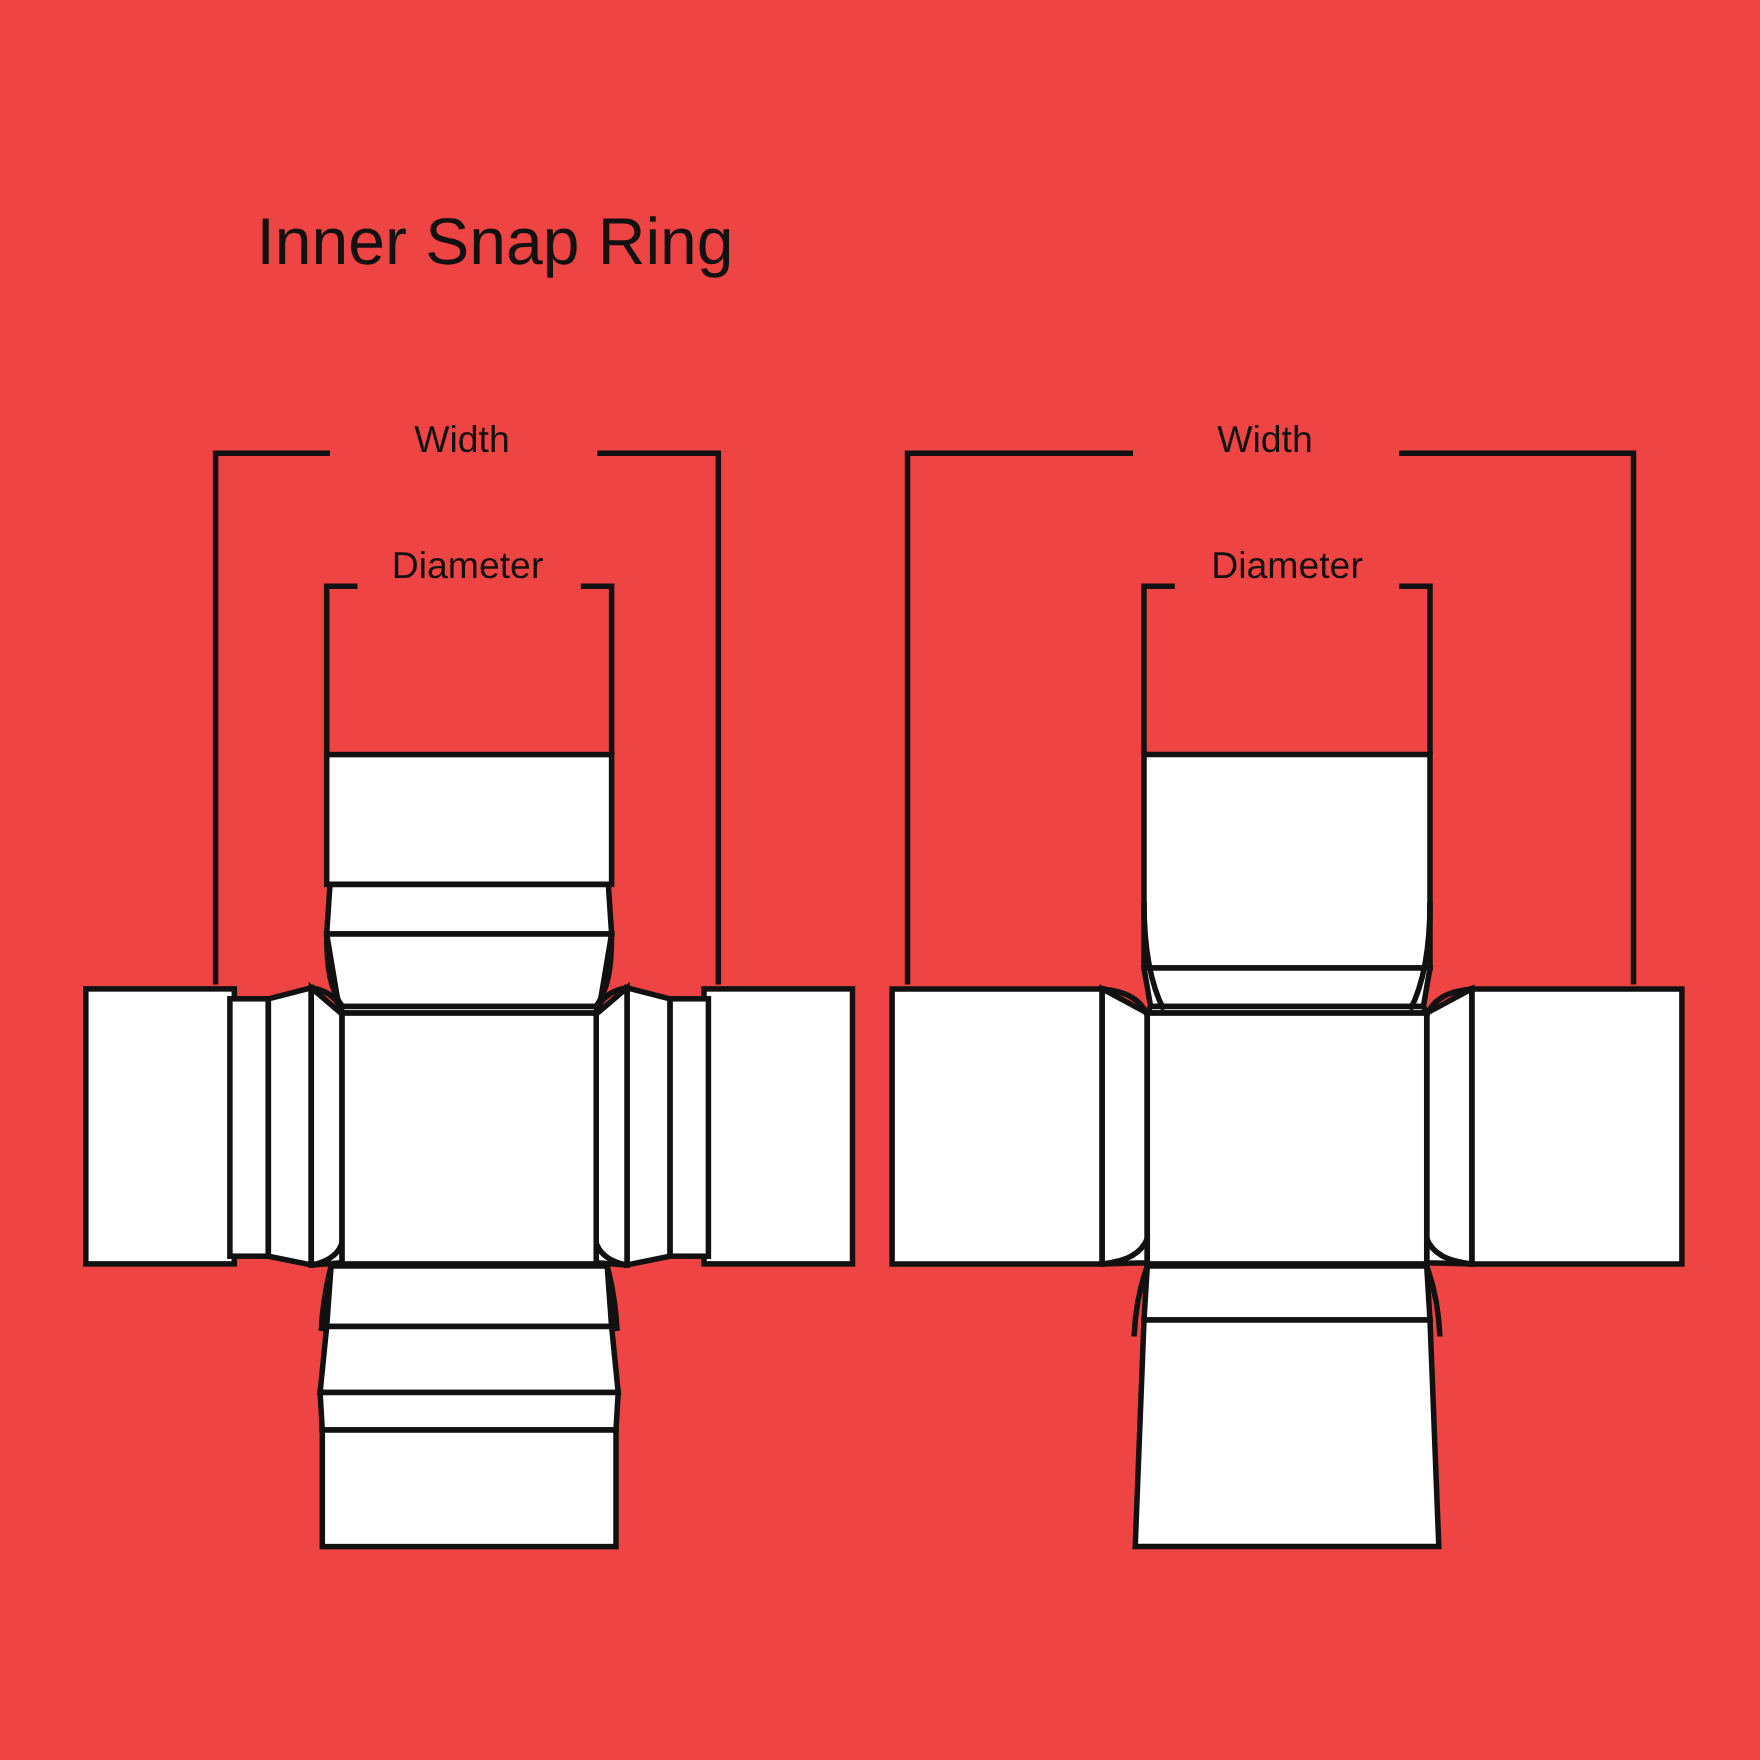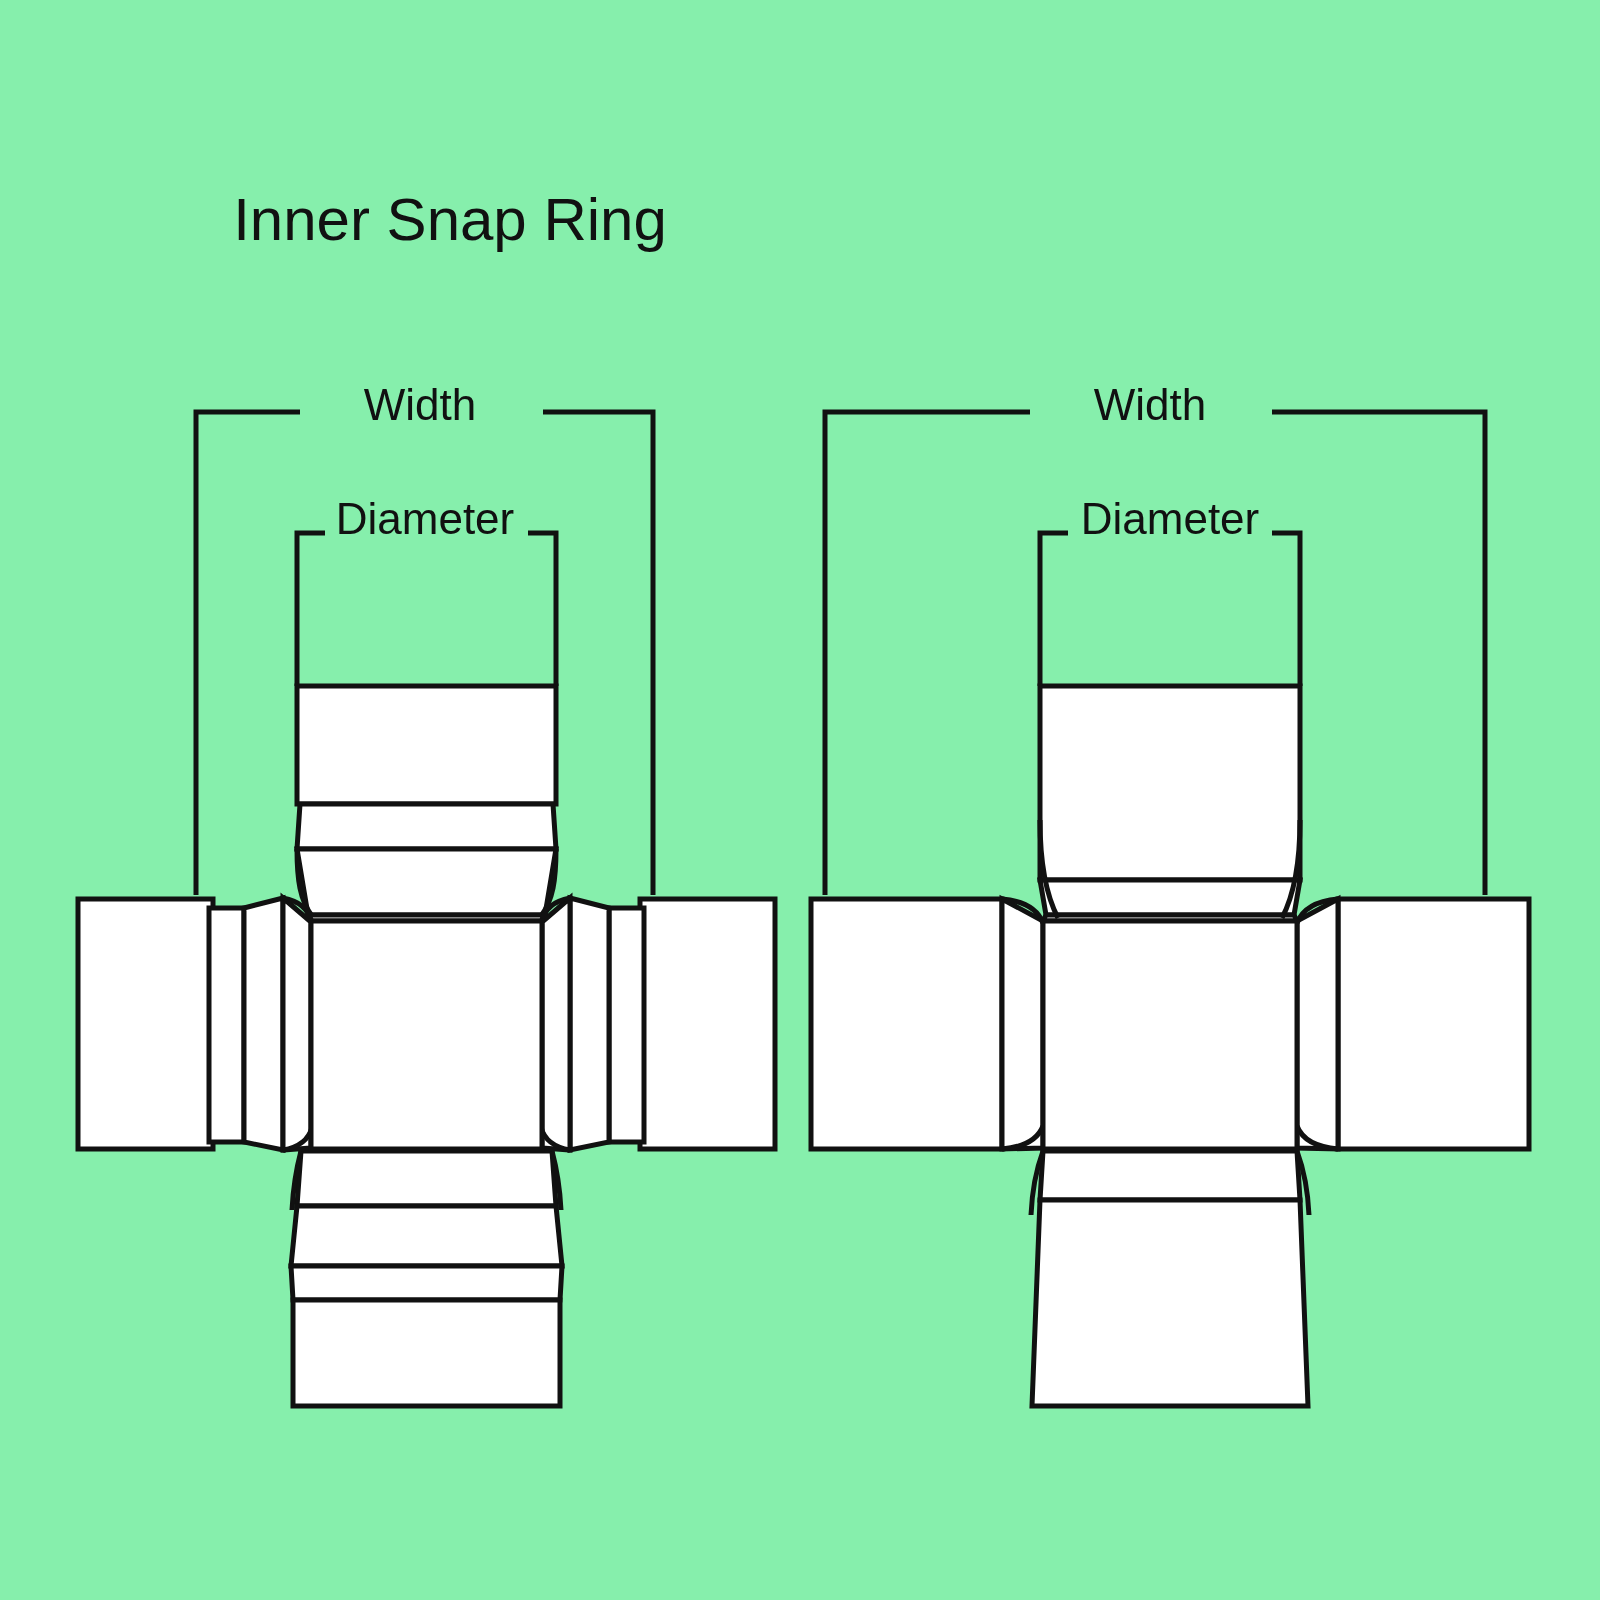--- a/index.html
+++ b/index.html
@@ -11,37 +11,37 @@
     width: 1600px;
     height: 1600px;
     font-family: "Liberation Sans", sans-serif;
     color: #0d0d0d;
     overflow: hidden;
   }
   #page {
     position: relative;
     width: 1600px;
     height: 1600px;
-    background: #86efac;
+    background: #ef4444;
   }
   .panel-title {
     position: absolute;
     text-align: center;
     font-size: 60px;
     font-weight: 400;
     line-height: 1;
     color: #111111;
     white-space: nowrap;
   }
   #title-left  { left: 100px;  top: 190px; width: 700px; }
   #title-right { left: 820px;  top: 190px; width: 700px; }
 
   .dim-label {
     position: absolute;
-    font-size: 44px;
+    font-size: 34px;
     font-weight: 400;
     line-height: 1;
     color: #111111;
     white-space: nowrap;
     text-align: center;
   }
   #width-label-left    { left: 310px;  top: 383px; width: 220px; }
   #diameter-label-left { left: 300px;  top: 497px; width: 250px; }
   #width-label-right   { left: 1040px; top: 383px; width: 220px; }
   #diameter-label-right{ left: 1045px; top: 497px; width: 250px; }

